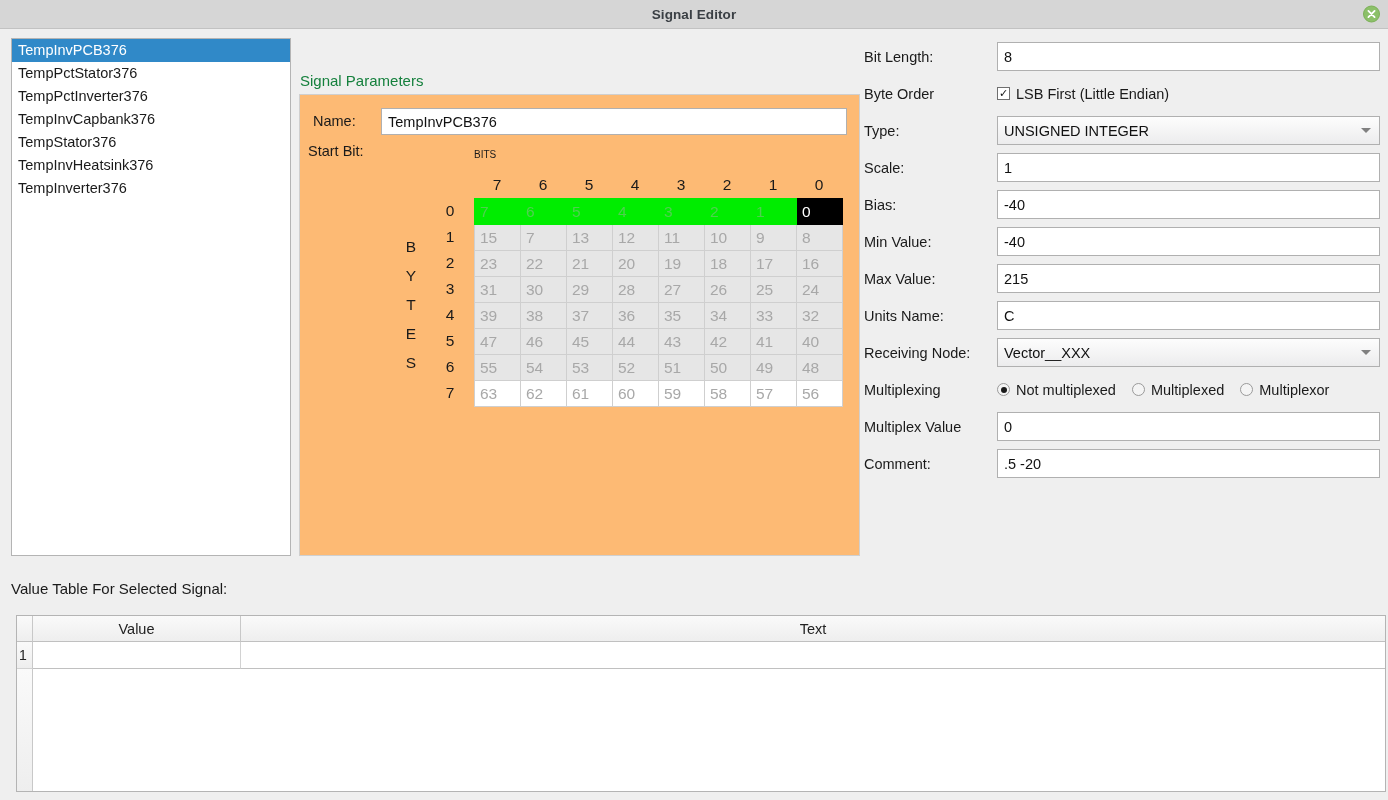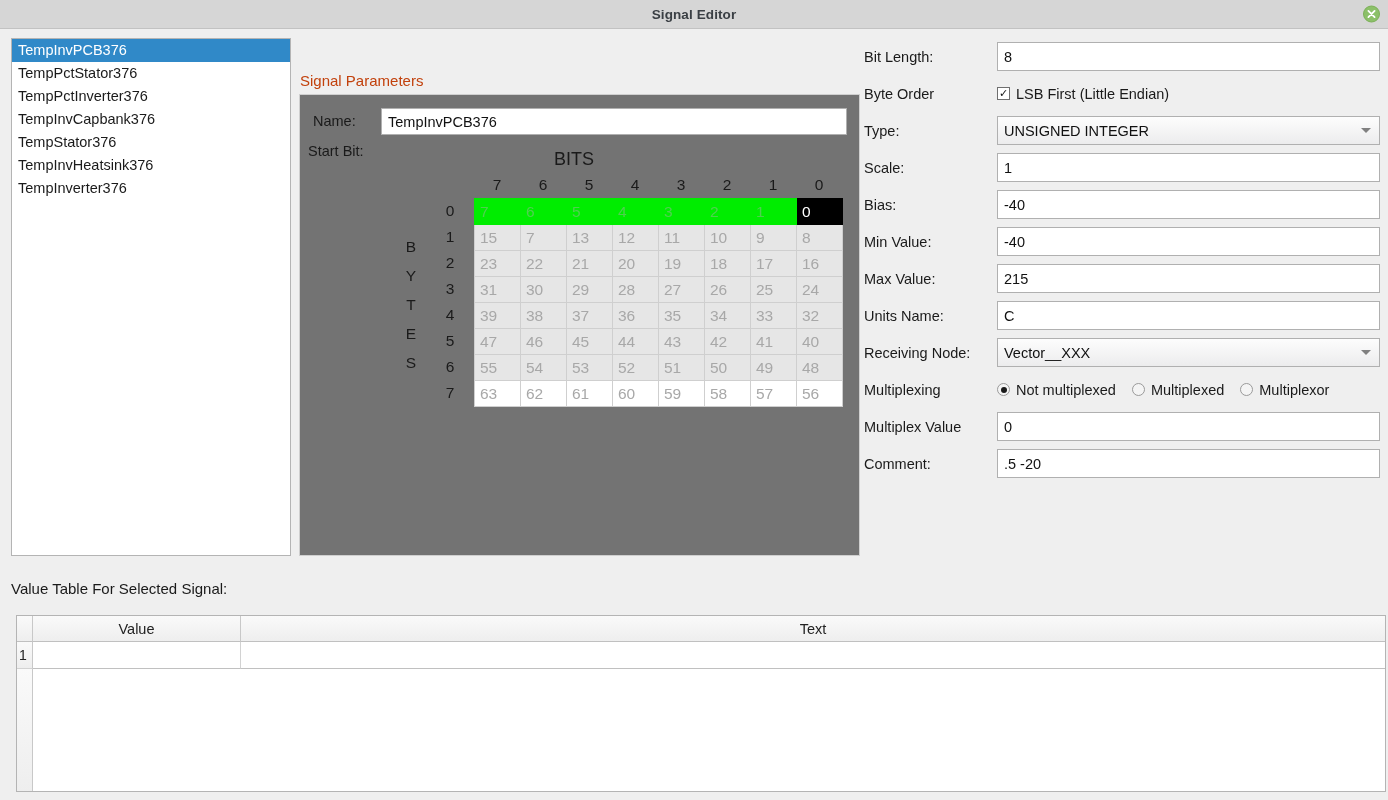--- a/index.html
+++ b/index.html
@@ -46,37 +46,37 @@
   }
   .list-item {
     height: 23px; line-height: 23px; padding-left: 6px;
     font-size: 14.5px; color: #1a1a1a; white-space: nowrap;
     cursor: pointer;
   }
   .list-item.selected { background: #3089c8; color: #ffffff; }
 
   
   #sp-label {
-    position: absolute; left: 300px; top: 43px; font-size: 15px; color:#c2410c;
+    position: absolute; left: 300px; top: 43px; font-size: 15px; color:#15803d;
   }
   #sp-group {
     position: absolute; left: 299px; top: 65px; width: 561px; height: 462px;
-    border: 1px solid #cfcfcf; background: #737373; text-decoration: underline;
+    border: 1px solid #cfcfcf; background: #fdba74; text-decoration: underline;
   }
   #name-label { position: absolute; left: 13px; top: 18px; font-size: 14.5px; }
   #name-input {
     position: absolute; left: 81px; top: 13px; width: 466px; height: 27px;
     border: 1px solid #b0b0b0; background: #fff;
     padding: 0 6px; font-family: inherit; font-size: 14.5px; color:#111;
     outline: none;
   }
   #startbit-label { position: absolute; left: 8px; top: 48px; font-size: 14.5px; }
   #bits-title {
     position: absolute; left: 174px; top: 54px; width: 200px;
-    text-align: center; font-size: 18px;
+    font-size: 10px;
   }
 
   
   #grid-wrap { position: absolute; left: 96px; top: 77px; }
   .col-head {
     display: flex; height: 26px; margin-left: 78px;
   }
   .col-head div {
     width: 46px; text-align: center; font-size: 15.5px; line-height: 26px;
   }

